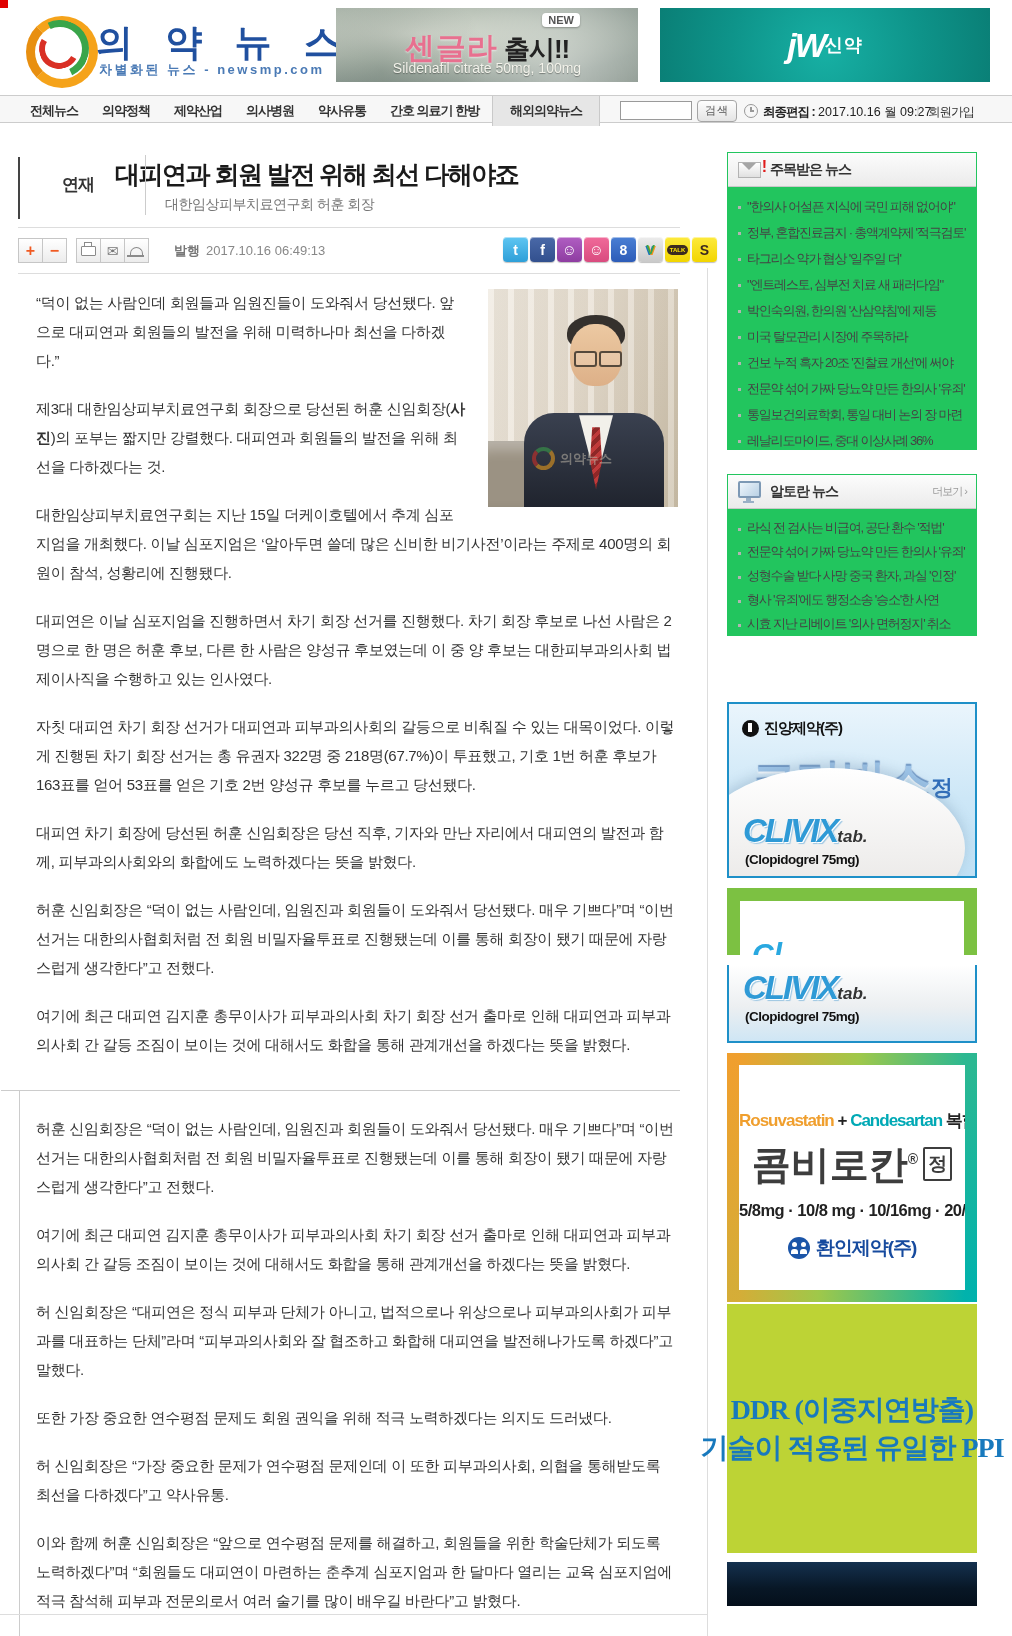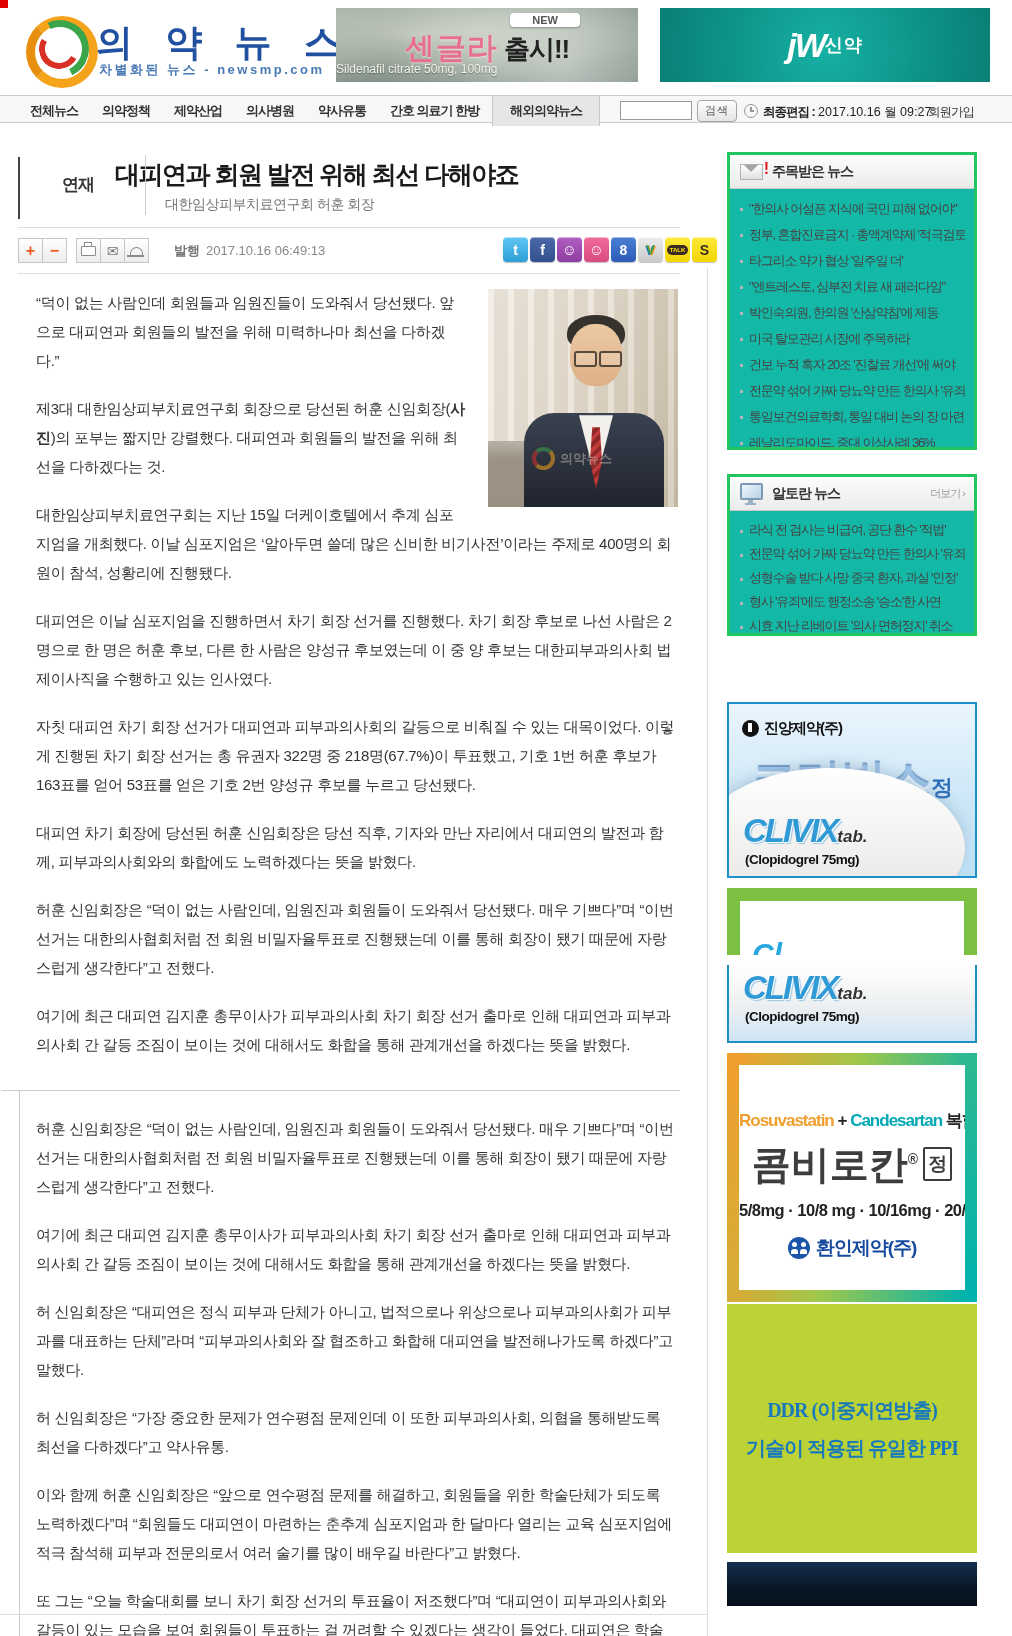--- a/index.html
+++ b/index.html
@@ -16,26 +16,26 @@
   .r2{left:5px;top:4px;width:44px;height:44px;border:7px solid transparent;border-top-color:#3aa54a;border-right-color:#3aa54a;transform:rotate(20deg)}
   .r3{left:13px;top:13px;width:28px;height:28px;border:6px solid transparent;border-left-color:#d93025;border-bottom-color:#d93025;transform:rotate(-15deg)}
   #logo-title{left:70px;top:4px;font-size:37px;font-weight:bold;color:#20509f;letter-spacing:11px;white-space:nowrap}
   #logo-tag{left:73px;top:47px;font-size:13px;font-weight:bold;color:#4a7ab5;letter-spacing:2.5px;white-space:nowrap}
 
   #banner-center{left:336px;top:8px;width:302px;height:74px;overflow:hidden;cursor:pointer;
     background:radial-gradient(ellipse at 28% 35%,#d9ddd3 0%,#b9c2b7 40%,#96a29a 75%,#8a968e 100%)}
   #banner-center .swirl{position:absolute;inset:0;background:
     radial-gradient(circle at 75% 80%,rgba(255,255,255,.35),transparent 45%),
     radial-gradient(circle at 15% 85%,rgba(60,80,70,.25),transparent 40%)}
-  #bc-new{position:absolute;right:58px;top:5px;background:#fff;border-radius:4px;padding:1px 22px;
+  #bc-new{position:absolute;right:58px;top:5px;background:#fff;border-radius:4px;padding:1px 6px;
     font-size:11px;font-weight:bold;color:#555;box-shadow:0 1px 2px rgba(0,0,0,.3)}
   #bc-line{position:absolute;left:0;right:0;top:20px;text-align:center;white-space:nowrap}
   #bc-title{font-size:30px;font-weight:bold;color:#e8708f;letter-spacing:1px;text-shadow:0 1px 2px rgba(255,255,255,.6)}
   #bc-suffix{font-size:26px;font-weight:bold;color:#222;letter-spacing:-1px}
-  #bc-sub{position:absolute;left:0;right:0;bottom:6px;text-align:left;font-size:12px;color:#f2f2ea;text-shadow:0 1px 1px rgba(0,0,0,.35)}
+  #bc-sub{position:absolute;left:0;right:0;bottom:6px;text-align:center;font-size:14px;color:#f2f2ea;text-shadow:0 1px 1px rgba(0,0,0,.35)}
 
   #banner-right{left:660px;top:8px;width:330px;height:74px;cursor:pointer;display:flex;align-items:center;justify-content:center;
     background:radial-gradient(circle at 50% 58%,#17b0a4 0%,#0e948a 55%,#0a7f76 100%)}
   #br-logo{font-size:34px;font-weight:bold;font-style:italic;color:#fff;letter-spacing:-2px}
   #br-label{font-size:18px;font-weight:bold;color:#fff;margin-left:0;letter-spacing:1px}
 
   
   #nav{left:0;top:95px;width:1012px;height:28px;background:#f7f7f7;border-top:1px solid #ccc;border-bottom:1px solid #ccc;box-sizing:border-box}
   .nav-item{position:absolute;top:0;height:30px;line-height:30px;font-size:13px;font-weight:bold;color:#333;letter-spacing:-1px;cursor:pointer;white-space:nowrap}
   .nav-item.active{background:#e6e6e6;border-left:1px solid #c9c9c9;border-right:1px solid #c9c9c9;text-align:center}
@@ -105,21 +105,21 @@
   #photo .wm .wtxt{margin-left:5px;font-size:13px;font-weight:bold;color:#b9b2a4;letter-spacing:0}
 
   #repeat{border-left:1px solid #ccc;margin:31px 0 19px -17px;padding:24px 0 0 16px;position:relative}
   #repeat::before{content:'';position:absolute;left:-19px;top:0;width:679px;height:1px;background:#ccc}
 
   #col-div{left:707px;top:268px;width:1px;height:1368px;background:#ddd}
   #foot-line{left:0;top:1614px;width:707px;height:1px;background:#ddd}
 
   
   #sidebar{left:727px;top:152px;width:250px}
-  .sbox{border:3px solid #22c55e;background:#14b8a6;box-sizing:border-box;overflow:hidden}
+  .sbox{border:1px solid #22c55e;background:#22c55e;box-sizing:border-box;overflow:hidden}
   .sbox-h{height:33px;display:flex;align-items:center;padding:0 10px;background:linear-gradient(#fcfcfc,#ebebeb);
     border-bottom:1px solid #c9c9c9;position:relative}
   .sbox-h .t{font-size:14px;font-weight:bold;color:#333;margin-left:9px;letter-spacing:-1px}
   .more{position:absolute;right:9px;font-size:11px;color:#999;cursor:pointer;letter-spacing:-1px}
   .sbox ul{list-style:none;margin:0;padding:7px 9px}
   .sbox li{position:relative;padding:4px 0 4px 10px;font-size:13px;color:#444;letter-spacing:-1.2px;
     white-space:nowrap;overflow:hidden;cursor:pointer}
   .sbox li::before{content:'';position:absolute;left:1px;top:12px;width:3px;height:3px;background:#b3b3b3}
   #altoran li{padding:3px 0 3px 10px}
   .ic-mailbox{width:21px;height:14px;border:1px solid #b3b3b3;background:linear-gradient(#fff,#e0e0e0);position:relative;flex:none}
@@ -162,21 +162,21 @@
   .ad4-brand{margin-top:6px;font-size:39px;font-weight:bold;color:#3d3d3d;letter-spacing:0;white-space:nowrap}
   .ad4-brand sup{font-size:14px}
   .ad4-brand .bx{display:inline-block;border:2px solid #3d3d3d;font-size:19px;padding:2px 3px;margin-left:5px;vertical-align:8px;border-radius:2px}
   .ad4-dose{margin-top:9px;font-size:16.5px;font-weight:bold;color:#222;letter-spacing:-0.5px;white-space:nowrap}
   .ad4-co{margin-top:15px;display:flex;align-items:center;justify-content:center;font-size:19px;font-weight:bold;color:#164a9e;letter-spacing:-1px}
   .who{width:22px;height:22px;border-radius:50%;background:#1b55a8;margin-right:6px;position:relative;flex:none}
   .who::before{content:'';position:absolute;left:4px;top:5px;width:5px;height:5px;background:#fff;border-radius:50%;box-shadow:9px 0 0 #fff}
   .who::after{content:'';position:absolute;left:3px;top:12px;width:7px;height:5px;background:#fff;border-radius:3px 3px 0 0;box-shadow:9px 0 0 #fff}
 
   #ad-ddr{height:249px;background:#bdd335;display:flex;flex-direction:column;align-items:center;justify-content:center}
-  #ad-ddr .l{font-family:"Liberation Serif","DejaVu Serif",serif;font-weight:bold;font-size:20px;color:#1879bd;line-height:38px;letter-spacing:-1px;white-space:nowrap}
+  #ad-ddr .l{font-family:"Liberation Serif","DejaVu Serif",serif;font-weight:bold;font-size:28px;color:#1879bd;line-height:38px;letter-spacing:-1px;white-space:nowrap}
 
   #ad-dark{height:44px;background:linear-gradient(180deg,#14314f,#081726 60%,#040f1b)}
   .mb24{margin-bottom:24px}.mb66{margin-bottom:66px}.mb10{margin-bottom:10px}.mb2{margin-bottom:2px}.mb9{margin-bottom:9px}
 </style>
 </head>
 <body>
 
 <div class="abs" id="corner-red"></div>
 
 <div class="abs" id="logo">
@@ -280,20 +280,21 @@
     <p>대피연은 이날 심포지엄을 진행하면서 차기 회장 선거를 진행했다. 차기 회장 후보로 나선 사람은 2명으로 한 명은 허훈 후보, 다른 한 사람은 양성규 후보였는데 이 중 양 후보는 대한피부과의사회 법제이사직을 수행하고 있는 인사였다.</p>
     <p>자칫 대피연 차기 회장 선거가 대피연과 피부과의사회의 갈등으로 비춰질 수 있는 대목이었다. 이렇게 진행된 차기 회장 선거는 총 유권자 322명 중 218명(67.7%)이 투표했고, 기호 1번 허훈 후보가 163표를 얻어 53표를 얻은 기호 2번 양성규 후보를 누르고 당선됐다.</p>
     <p>대피연 차기 회장에 당선된 허훈 신임회장은 당선 직후, 기자와 만난 자리에서 대피연의 발전과 함께, 피부과의사회와의 화합에도 노력하겠다는 뜻을 밝혔다.</p>
     <p>허훈 신임회장은 “덕이 없는 사람인데, 임원진과 회원들이 도와줘서 당선됐다. 매우 기쁘다”며 “이번 선거는 대한의사협회처럼 전 회원 비밀자율투표로 진행됐는데 이를 통해 회장이 됐기 때문에 자랑스럽게 생각한다”고 전했다.</p>
     <p>여기에 최근 대피연 김지훈 총무이사가 피부과의사회 차기 회장 선거 출마로 인해 대피연과 피부과의사회 간 갈등 조짐이 보이는 것에 대해서도 화합을 통해 관계개선을 하겠다는 뜻을 밝혔다.</p>
 
     <div id="repeat">
       <p>허훈 신임회장은 “덕이 없는 사람인데, 임원진과 회원들이 도와줘서 당선됐다. 매우 기쁘다”며 “이번 선거는 대한의사협회처럼 전 회원 비밀자율투표로 진행됐는데 이를 통해 회장이 됐기 때문에 자랑스럽게 생각한다”고 전했다.</p>
       <p>여기에 최근 대피연 김지훈 총무이사가 피부과의사회 차기 회장 선거 출마로 인해 대피연과 피부과의사회 간 갈등 조짐이 보이는 것에 대해서도 화합을 통해 관계개선을 하겠다는 뜻을 밝혔다.</p>
       <p>허 신임회장은 “대피연은 정식 피부과 단체가 아니고, 법적으로나 위상으로나 피부과의사회가 피부과를 대표하는 단체”라며 “피부과의사회와 잘 협조하고 화합해 대피연을 발전해나가도록 하겠다”고 말했다.</p>
+      <p>또한 가장 중요한 연수평점 문제도 회원 권익을 위해 적극 노력하겠다는 의지도 드러냈다.</p>
       <p>허 신임회장은 “가장 중요한 문제가 연수평점 문제인데 이 또한 피부과의사회, 의협을 통해받도록 최선을 다하겠다”고 약사유통.</p>
       <p>이와 함께 허훈 신임회장은 “앞으로 연수평점 문제를 해결하고, 회원들을 위한 학술단체가 되도록 노력하겠다”며 “회원들도 대피연이 마련하는 춘추계 심포지엄과 한 달마다 열리는 교육 심포지엄에 적극 참석해 피부과 전문의로서 여러 술기를 많이 배우길 바란다”고 밝혔다.</p>
       <p>또 그는 “오늘 학술대회를 보니 차기 회장 선거의 투표율이 저조했다”며 “대피연이 피부과의사회와 갈등이 있는 모습을 보여 회원들이 투표하는 걸 꺼려할 수 있겠다는 생각이 들었다. 대피연은 학술단체로 남을 것이기 때문에 큰 걱정은 하지 않았으면 한다”고 덧붙였다.</p>
     </div>
 
   </div>
 </div>
 
 <div class="abs" id="col-div"></div>
 <div class="abs" id="foot-line"></div>

